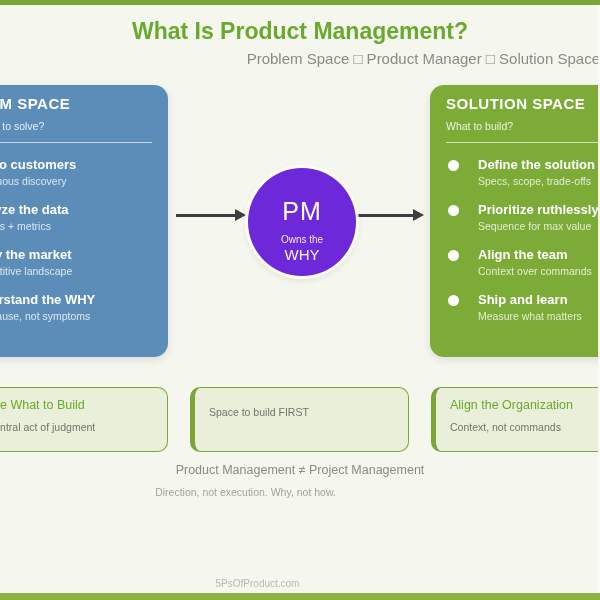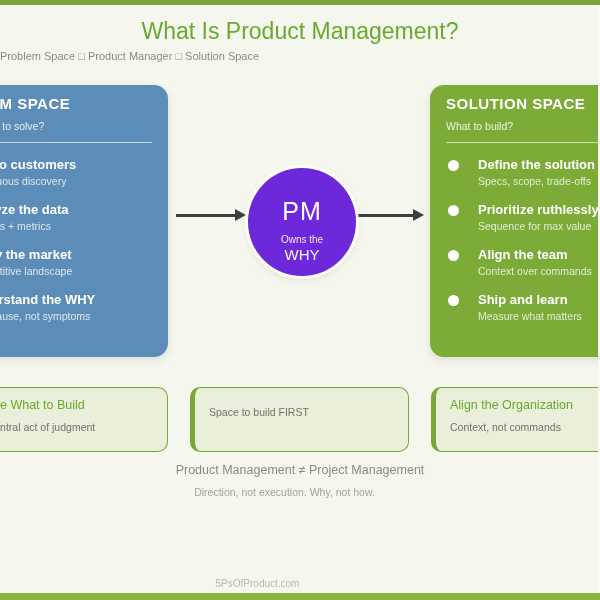--- a/index.html
+++ b/index.html
@@ -10,25 +10,25 @@
     background: #f5f7ef;
     font-family: "Liberation Sans", sans-serif;
     -webkit-font-smoothing: antialiased;
   }
   .bar-top { position: absolute; left: 0; top: 0; width: 600px; height: 5px; background: #79a636; z-index: 20; }
   .bar-bottom { position: absolute; left: 0; top: 593px; width: 600px; height: 7px; background: #8ab43f; z-index: 20; }
   .edge-strip { position: absolute; right: 0; top: 5px; width: 2px; height: 588px; background: #fafbf5; z-index: 15; }
 
   .main-title {
     position: absolute; left: 0; top: 18px; width: 600px;
-    text-align: center; font-size: 23px; color: #69a92e; font-weight: 400;
+    text-align: center; font-size: 23px; color: #69a92e; font-weight: 700;
   }
   .main-subtitle {
     position: absolute; left: 0; top: 50px; width: 600px;
-    text-align: left; font-size: 11px; color: #8b8b85;
+    text-align: right; font-size: 15px; color: #8b8b85;
   }
 
   .space-box {
     position: absolute; top: 85px; width: 250px; height: 272px;
     border-radius: 14px; color: #fff;
     padding: 10px 16px; box-sizing: border-box;
     box-shadow: 0 3px 8px rgba(0,0,0,0.10);
   }
   .box-problem  { left: -82px; background: #5c8db8; }
   .box-solution { left: 430px; background: #7cab38; }
@@ -77,21 +77,21 @@
   .card-3 { left: 431px; }
   .card-title { font-size: 12.5px; color: #69a92e; line-height: 15px; }
   .card-sub { margin-top: 8px; font-size: 10.5px; color: #73736c; line-height: 13px; }
 
   .statement {
     position: absolute; left: 0; top: 463px; width: 600px;
     text-align: center; font-size: 12.5px; color: #8b8b85;
   }
   .sub-statement {
     position: absolute; left: 0; top: 486px; width: 491px;
-    text-align: center; font-size: 10.5px; color: #a3a39c; padding-left: 39px;
+    text-align: center; font-size: 10.5px; color: #a3a39c;
   }
   .site {
     position: absolute; left: 0; top: 578px; width: 515px;
     text-align: center; font-size: 10px; color: #b9b9b3;
   }
 </style>
 </head>
 <body>
 
 <div class="bar-top"></div>

